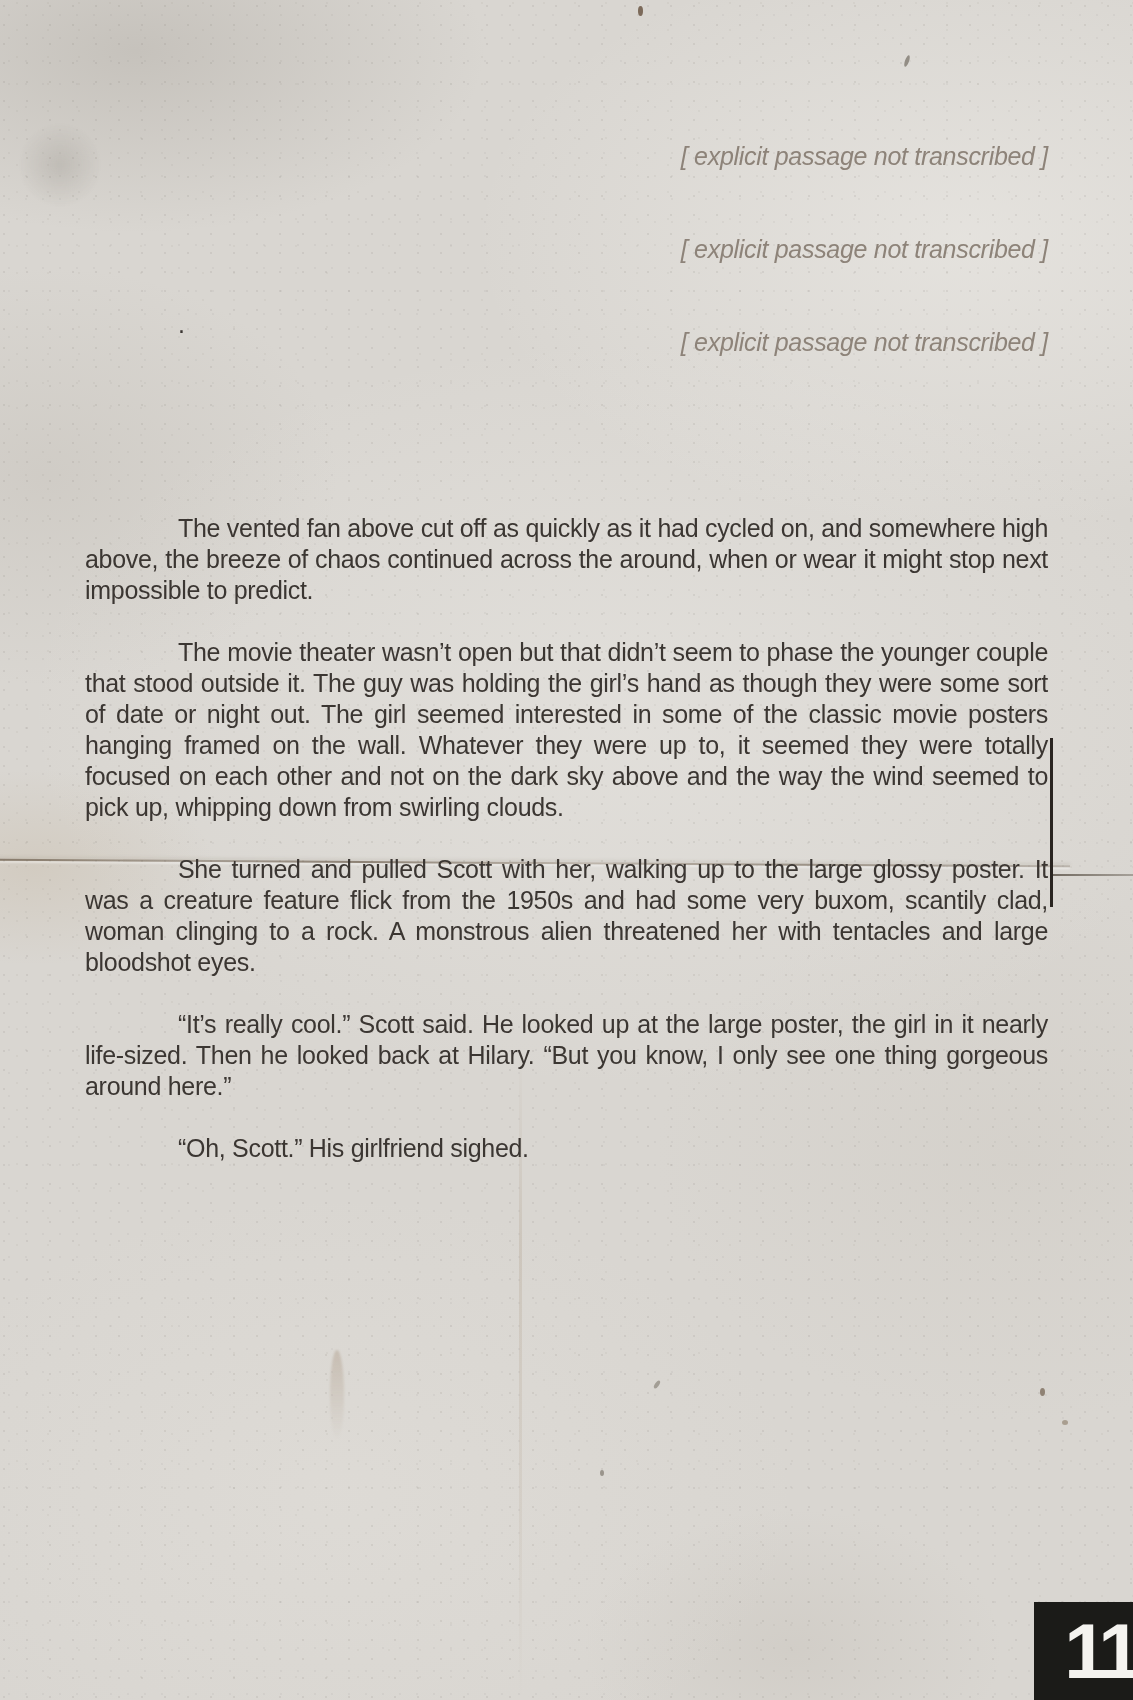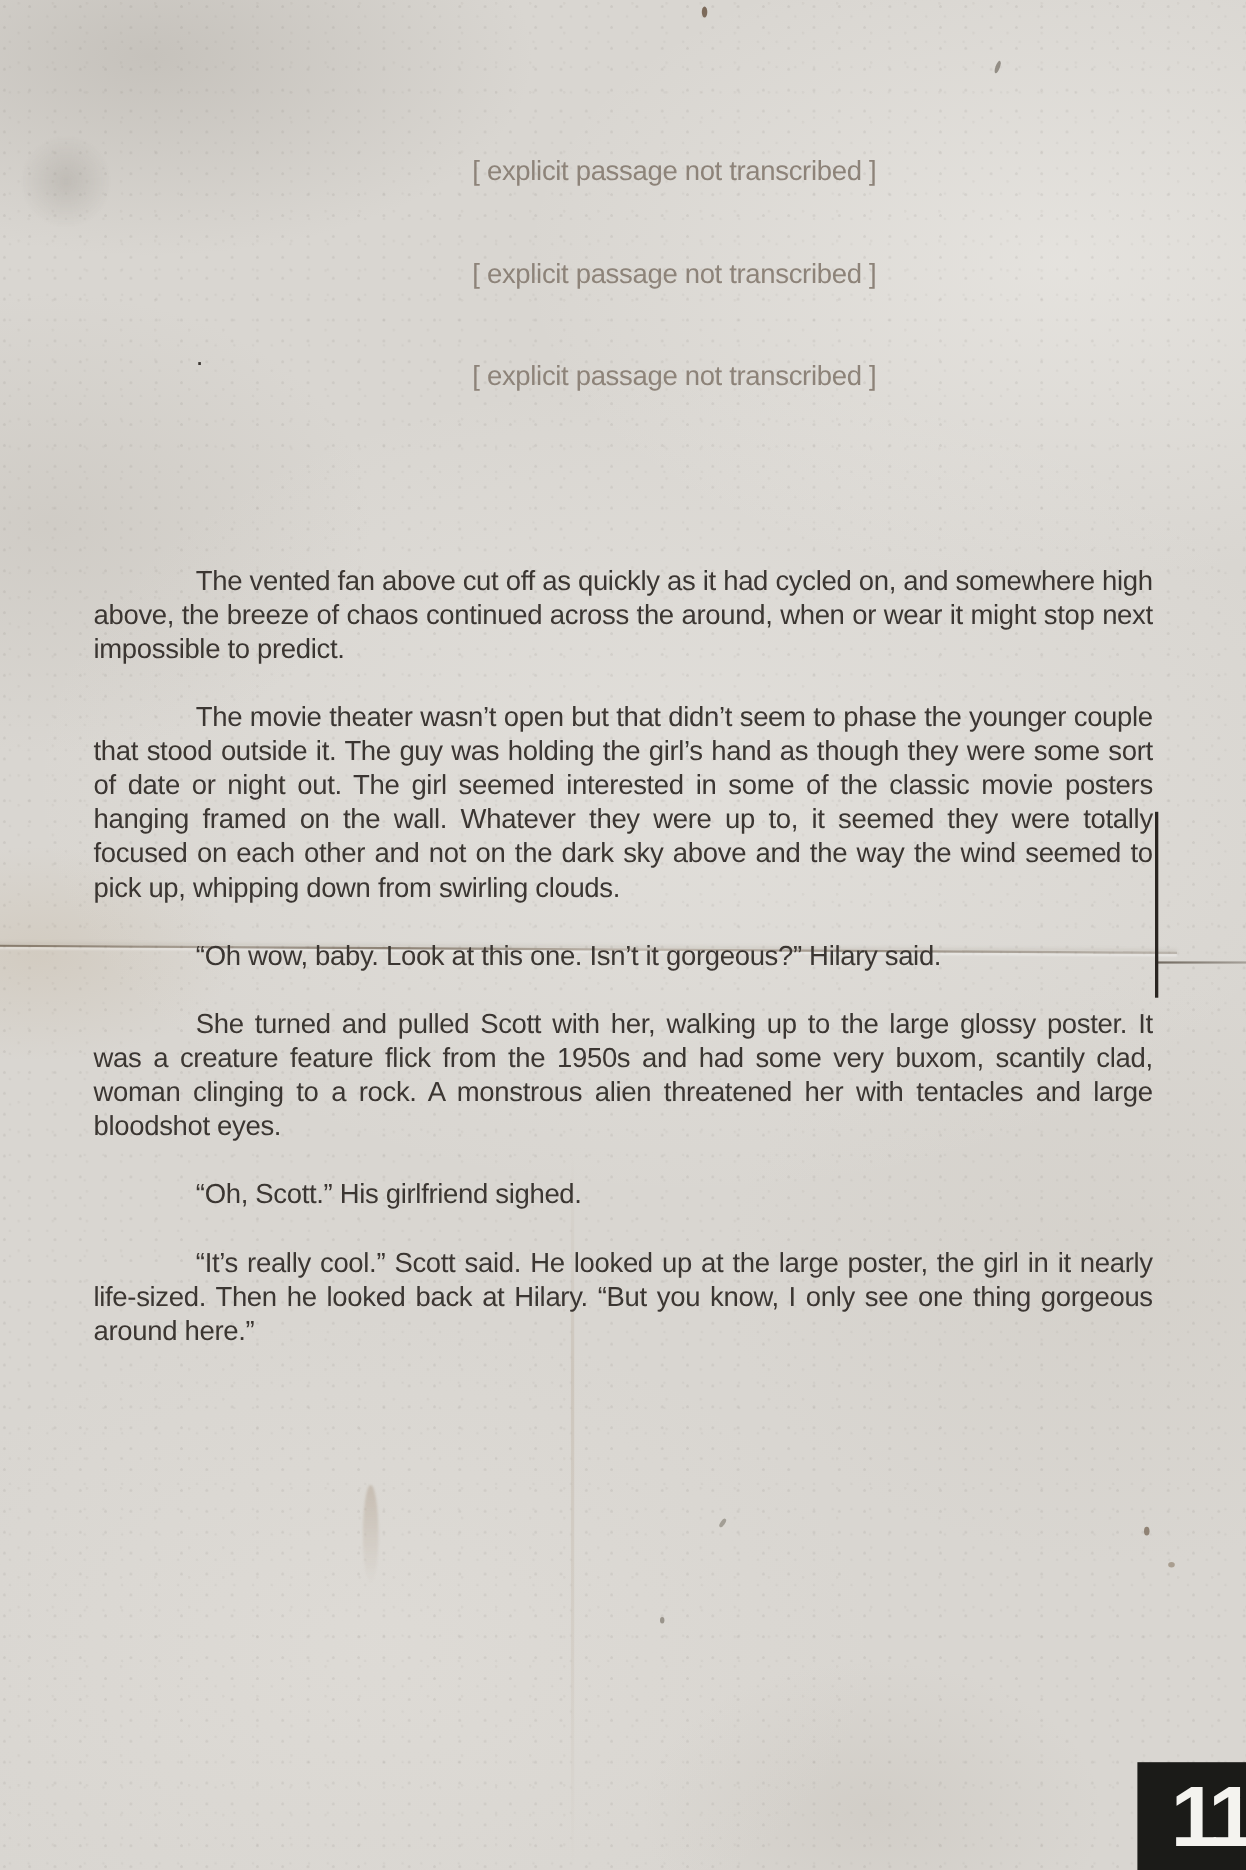--- a/index.html
+++ b/index.html
@@ -46,22 +46,23 @@
   }
   .para{
     font-size:25px;
     line-height:31px;
     letter-spacing:-0.3px;
     text-align:justify;
     text-indent:93px;
     margin:0 0 31px 0;
   }
   .para.redacted{
+    font-style:italic;
     color:#8d8379;
-    text-align:center;
+    text-align:right;
   }
   .heading{
     font-size:25px;
     font-weight:normal;
     line-height:31px;
     letter-spacing:-0.3px;
     text-indent:93px;
     margin:95px 0 66px 0;
   }
   .stray-dot{
@@ -148,24 +149,23 @@
 
   <main class="content" style="position:absolute;">
     <div id="paras-top">
         <p class="para redacted" style="min-height: 62px;">[ explicit passage not transcribed ]</p>
         <p class="para redacted" style="min-height: 62px;">[ explicit passage not transcribed ]</p>
         <p class="para redacted" style="min-height: 155px;">[ explicit passage not transcribed ]</p>
         <p class="para">The vented fan above cut off as quickly as it had cycled on, and somewhere high above, the breeze of chaos continued across the around, when or wear it might stop next impossible to predict.</p>
       </div>
     <div id="paras-bottom">
         <p class="para">The movie theater wasn’t open but that didn’t seem to phase the younger couple that stood outside it. The guy was holding the girl’s hand as though they were some sort of date or night out. The girl seemed interested in some of the classic movie posters hanging framed on the wall. Whatever they were up to, it seemed they were totally focused on each other and not on the dark sky above and the way the wind seemed to pick up, whipping down from swirling clouds.</p>
-        <p class="para">“Oh wow, baby. Look at this one. Isn’t it gorgeous?” Hilary said.</p>
         <p class="para">She turned and pulled Scott with her, walking up to the large glossy poster. It was a creature feature flick from the 1950s and had some very buxom, scantily clad, woman clinging to a rock. A monstrous alien threatened her with tentacles and large bloodshot eyes.</p>
+        <p class="para">“It’s really cool.” Scott said. He looked up at the large poster, the girl in it nearly life-sized. Then he looked back at Hilary. “But you know, I only see one thing gorgeous around here.”</p>
         <p class="para">“Oh, Scott.” His girlfriend sighed.</p>
-        <p class="para">“It’s really cool.” Scott said. He looked up at the large poster, the girl in it nearly life-sized. Then he looked back at Hilary. “But you know, I only see one thing gorgeous around here.”</p>
       </div>
     <span class="stray-dot">.</span>
   </main>
 
   <div class="pagenum-box">
     <span class="pagenum">11</span>
   </div>
 
 </div>
 

